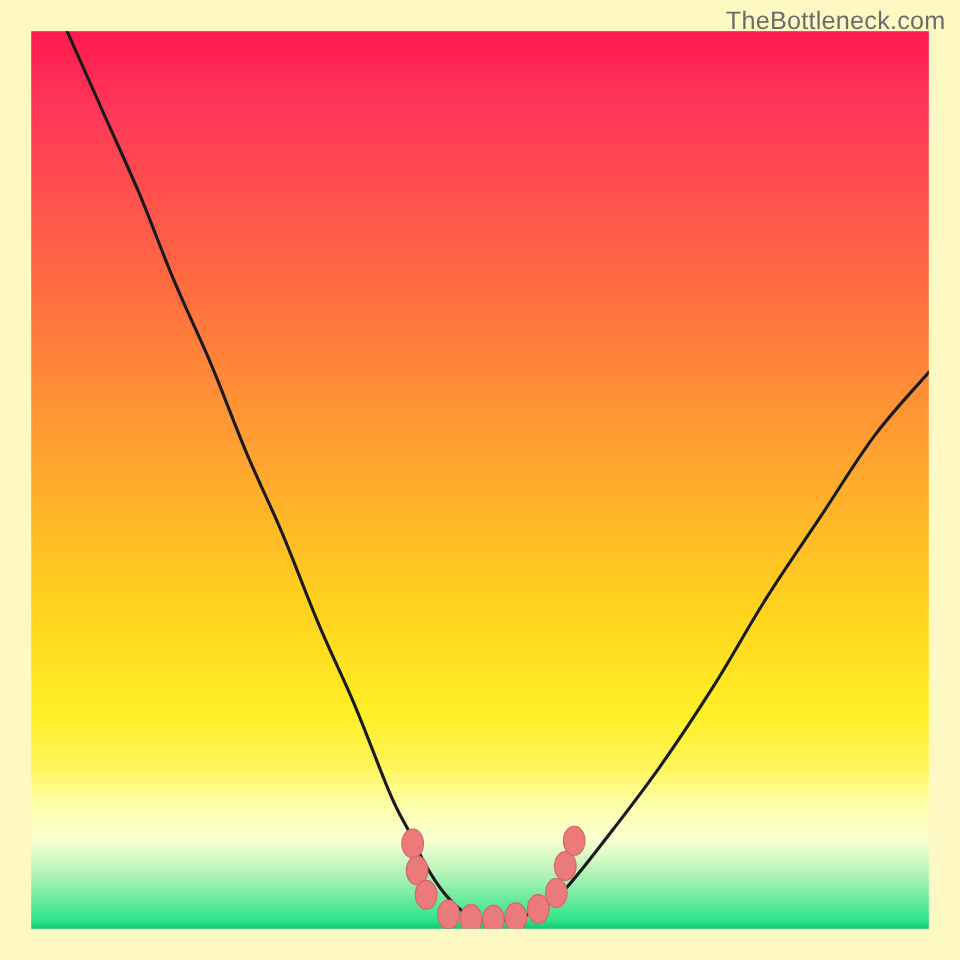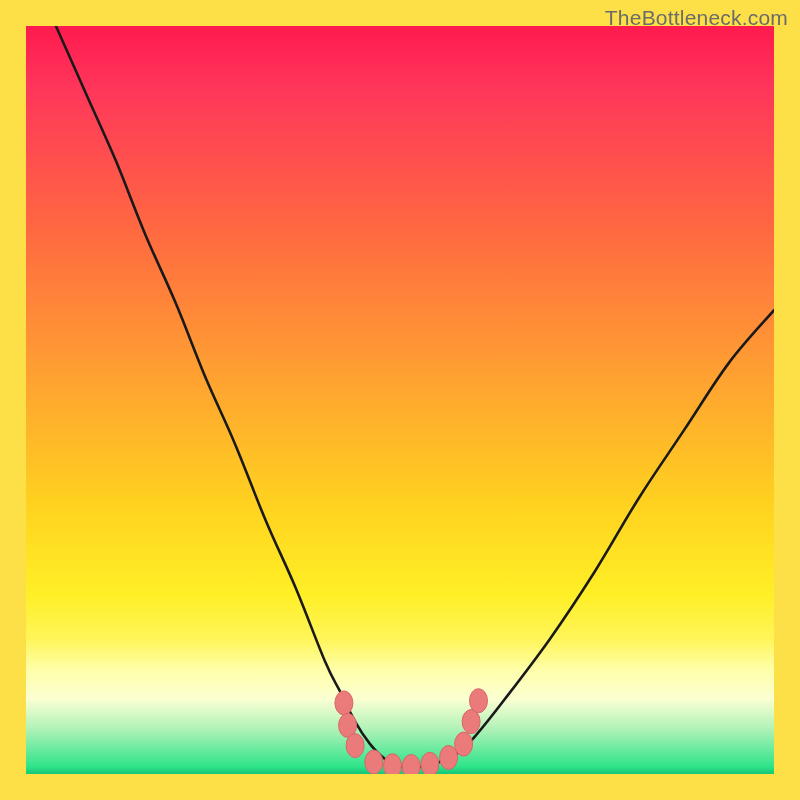--- a/index.html
+++ b/index.html
@@ -10,21 +10,21 @@
     overflow: hidden;
     background: #000;
     font-family: Arial, Helvetica, sans-serif;
   }
   .frame {
     position: absolute;
     left: 0;
     top: 0;
     width: 800px;
     height: 800px;
-    background: #fde047;
+    background: #fef9c3;
   }
   .plot {
     position: absolute;
     left: 26px;
     top: 26px;
     width: 748px;
     height: 748px;
     background: linear-gradient(
       to bottom,
       #ff1a4d 0%,

